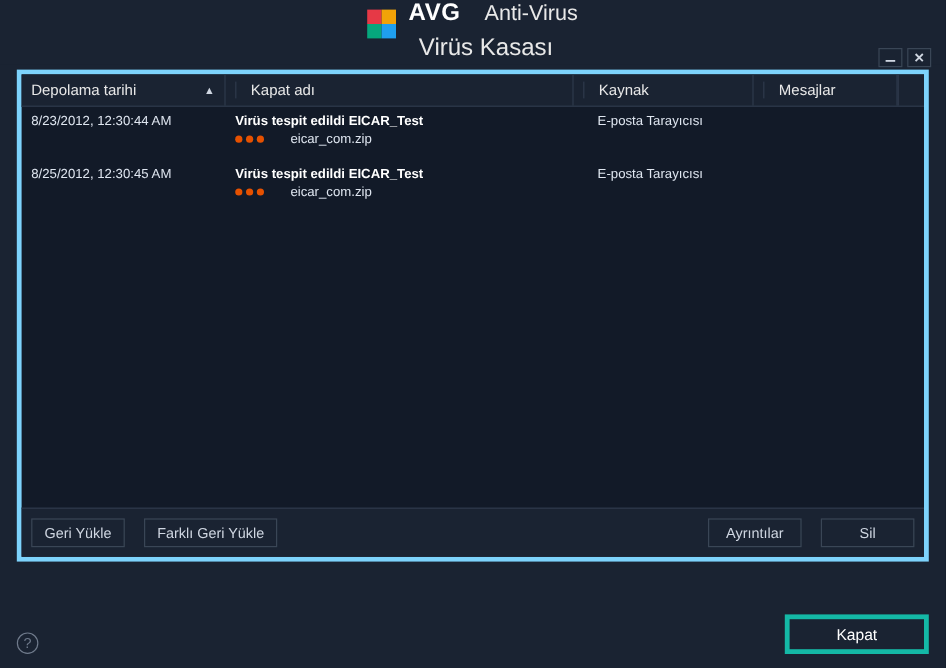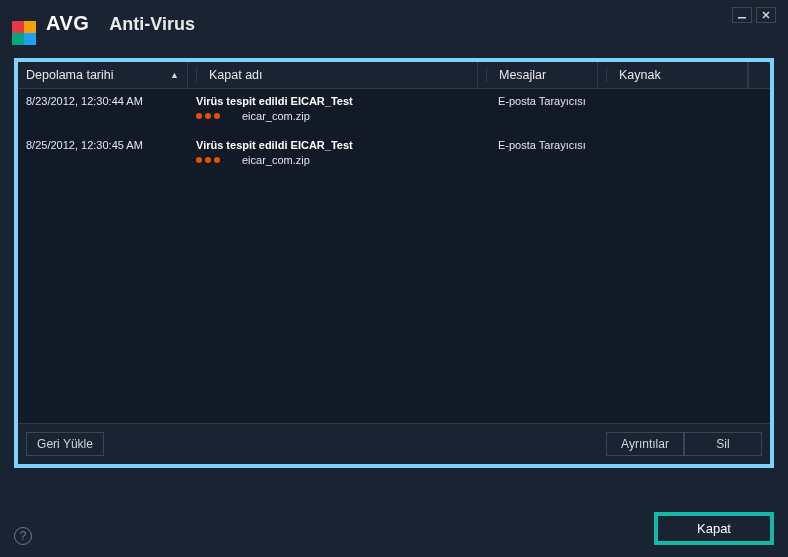--- a/index.html
+++ b/index.html
@@ -12,34 +12,35 @@
     color: #fff;
     overflow: hidden;
     position: relative;
   }
   .titlebar {
     display: flex;
     align-items: center;
     height: 54px;
     padding: 0 12px;
     background: #1a2332;
+    flex-direction: column;
   }
   .logo-block {
     display: flex;
     align-items: baseline;
     gap: 6px;
   }
   .sq { width:12px; height:12px; }
   .sq1 { background:#e63946; }
   .sq2 { background:#f1a208; }
   .sq3 { background:#06a77d; }
   .sq4 { background:#1f9fef; }
   .logo-grid { display:grid; grid-template-columns:12px 12px; grid-template-rows:12px 12px; margin-right:4px; transform: translateY(3px);}
   .brand { font-weight:700; font-size:20px; letter-spacing:0.5px; }
-  .subbrand { font-size:18px; font-weight:700; color:#e8e8e8; margin-left:14px;}
+  .subbrand { font-size:18px; font-weight:400; color:#e8e8e8; margin-left:14px;}
   .wintitle { font-size:20px; color:#e8e8e8; margin-left:22px; font-weight:300;}
   .win-controls { margin-left:auto; display:flex; gap:4px; transform: translateY(-12px);}
   .win-btn {
     width:20px; height:16px;
     border:1px solid #3a4656;
     display:flex; align-items:center; justify-content:center;
     font-size:11px; color:#cfd6e1; cursor:pointer;
   }
   .vault-panel {
     margin: 4px 14px 0 14px;
@@ -80,21 +81,21 @@
   .c-name { width:290px; }
   .c-source { width:150px;margin-left:12px; }
   .c-msg { flex:1; }
   .det-title { font-weight:700; color:#fff; }
   .file-line { display:flex; align-items:center; gap:22px; margin-top:3px; color:#dfe6f0;}
   .sev-dots { display:flex; gap:3px; }
   .dot { width:6px; height:6px; border-radius:50%; background:#e65100; }
   .panel-footer {
     display:flex;
     padding:8px;
-    gap:0;
+    gap:16px;
     border-top:1px solid #2e3a4c;
     background:#1a2332;
   }
   .btn {
     min-width:78px;
     padding:4px 10px;
     font-size:12px;
     color:#cfd6e1;
     background:transparent;
     border:1px solid #3a4656;
@@ -138,20 +139,21 @@
   <div class="logo-block">
     <div class="logo-grid">
       <div class="sq sq1"></div>
         <div class="sq sq2"></div>
       <div class="sq sq3"></div>
         <div class="sq sq4"></div>
     </div>
     <span class="brand">AVG</span>
     <span class="subbrand">Anti-Virus</span>
   </div>
+  <div class="wintitle">Virüs Kasası</div>
   <div class="win-controls">
     <div class="win-btn">
       <svg width="10" height="10" viewBox="0 0 10 10">
           <rect x="1" y="7" width="8" height="1.5" fill="#cfd6e1"></rect>
         </svg>
     </div>
     <div class="win-btn">
       <svg width="10" height="10" viewBox="0 0 10 10">
           <line x1="2" y1="2" x2="8" y2="8" stroke="#cfd6e1" stroke-width="1.5"></line>
           <line x1="8" y1="2" x2="2" y2="8" stroke="#cfd6e1" stroke-width="1.5"></line>
@@ -164,27 +166,27 @@
   <div class="table-head">
     <div class="th th-date">
       <span>Depolama tarihi</span>
       <span style="flex:1"></span>
       <span class="sort-arrow">▲</span>
     </div>
     <div class="th th-name">
       <span class="col-sep"></span>
       <span>Kapat adı</span>
     </div>
+    <div class="th th-source">
+      <span class="col-sep"></span>
+      <span>Kaynak</span>
+    </div>
     <div class="th th-msg">
       <span class="col-sep"></span>
       <span>Mesajlar</span>
-    </div>
-    <div class="th th-source">
-      <span class="col-sep"></span>
-      <span>Kaynak</span>
     </div>
     <div class="th th-spacer"></div>
   </div>
 
   <div class="table-body">
     <div class="row">
       <div class="cell c-date">8/23/2012, 12:30:44 AM</div>
       <div class="cell c-name">
         <div class="det-title">Virüs tespit edildi EICAR_Test</div>
         <div class="file-line">
@@ -212,20 +214,21 @@
           <span>eicar_com.zip</span>
         </div>
       </div>
       <div class="cell c-source">E-posta Tarayıcısı</div>
       <div class="cell c-msg"></div>
     </div>
   </div>
 
   <div class="panel-footer">
     <button class="btn">Geri Yükle</button>
+    <button class="btn">Farklı Geri Yükle</button>
     <div class="foot-spacer"></div>
     <button class="btn">Ayrıntılar</button>
     <button class="btn">Sil</button>
   </div>
 </div>
 
 <div class="bottom-bar">
   <div class="help-icon">?</div>
   <button class="close-btn">Kapat</button>
 </div>

